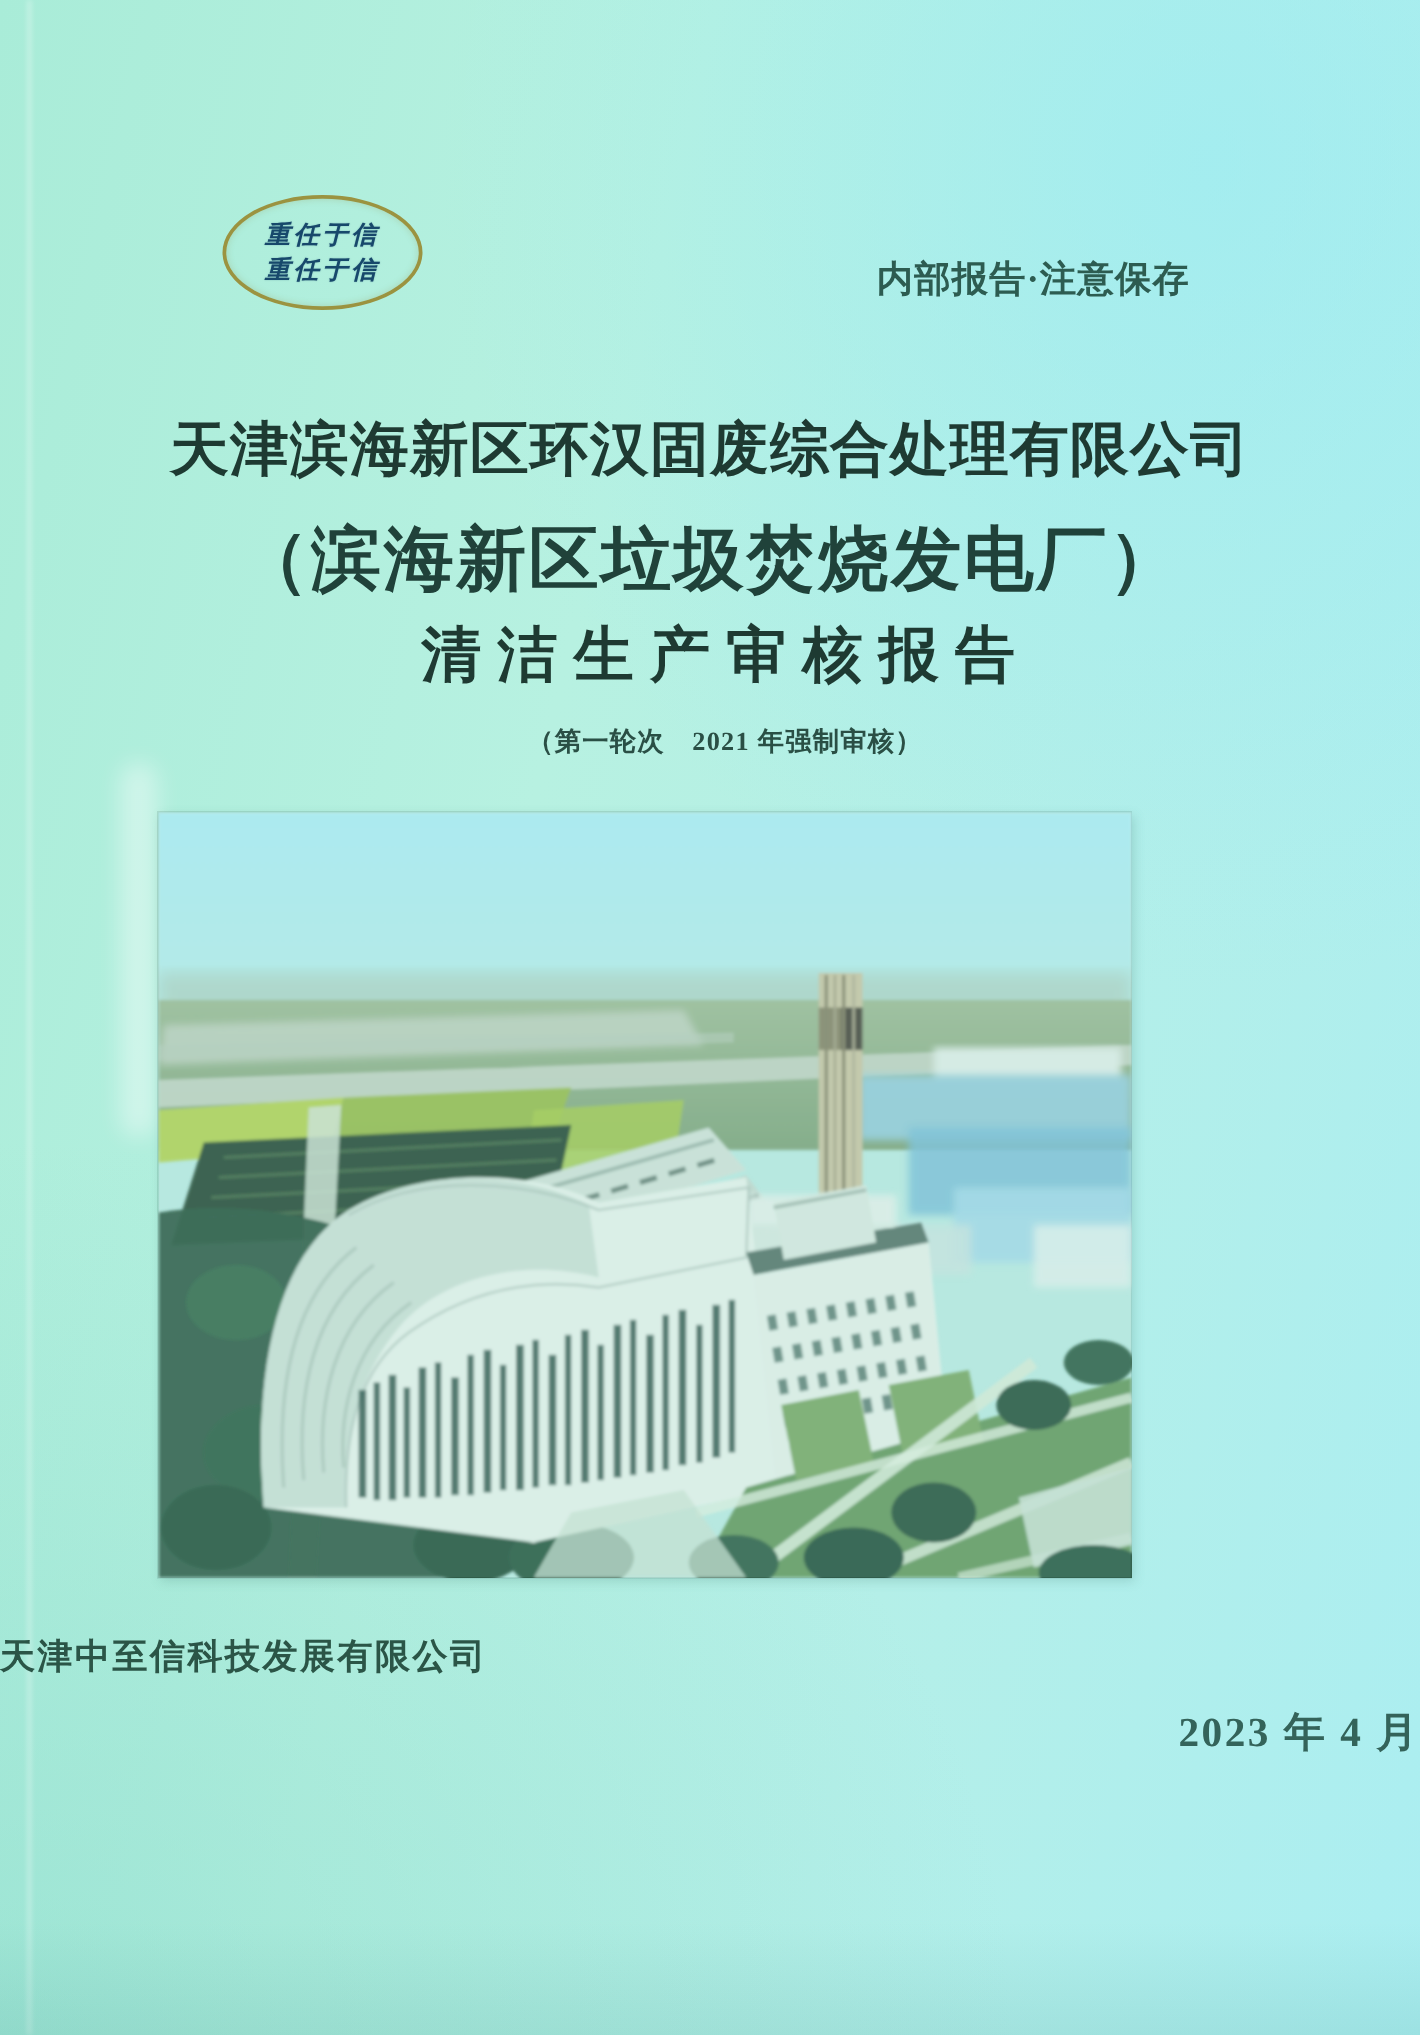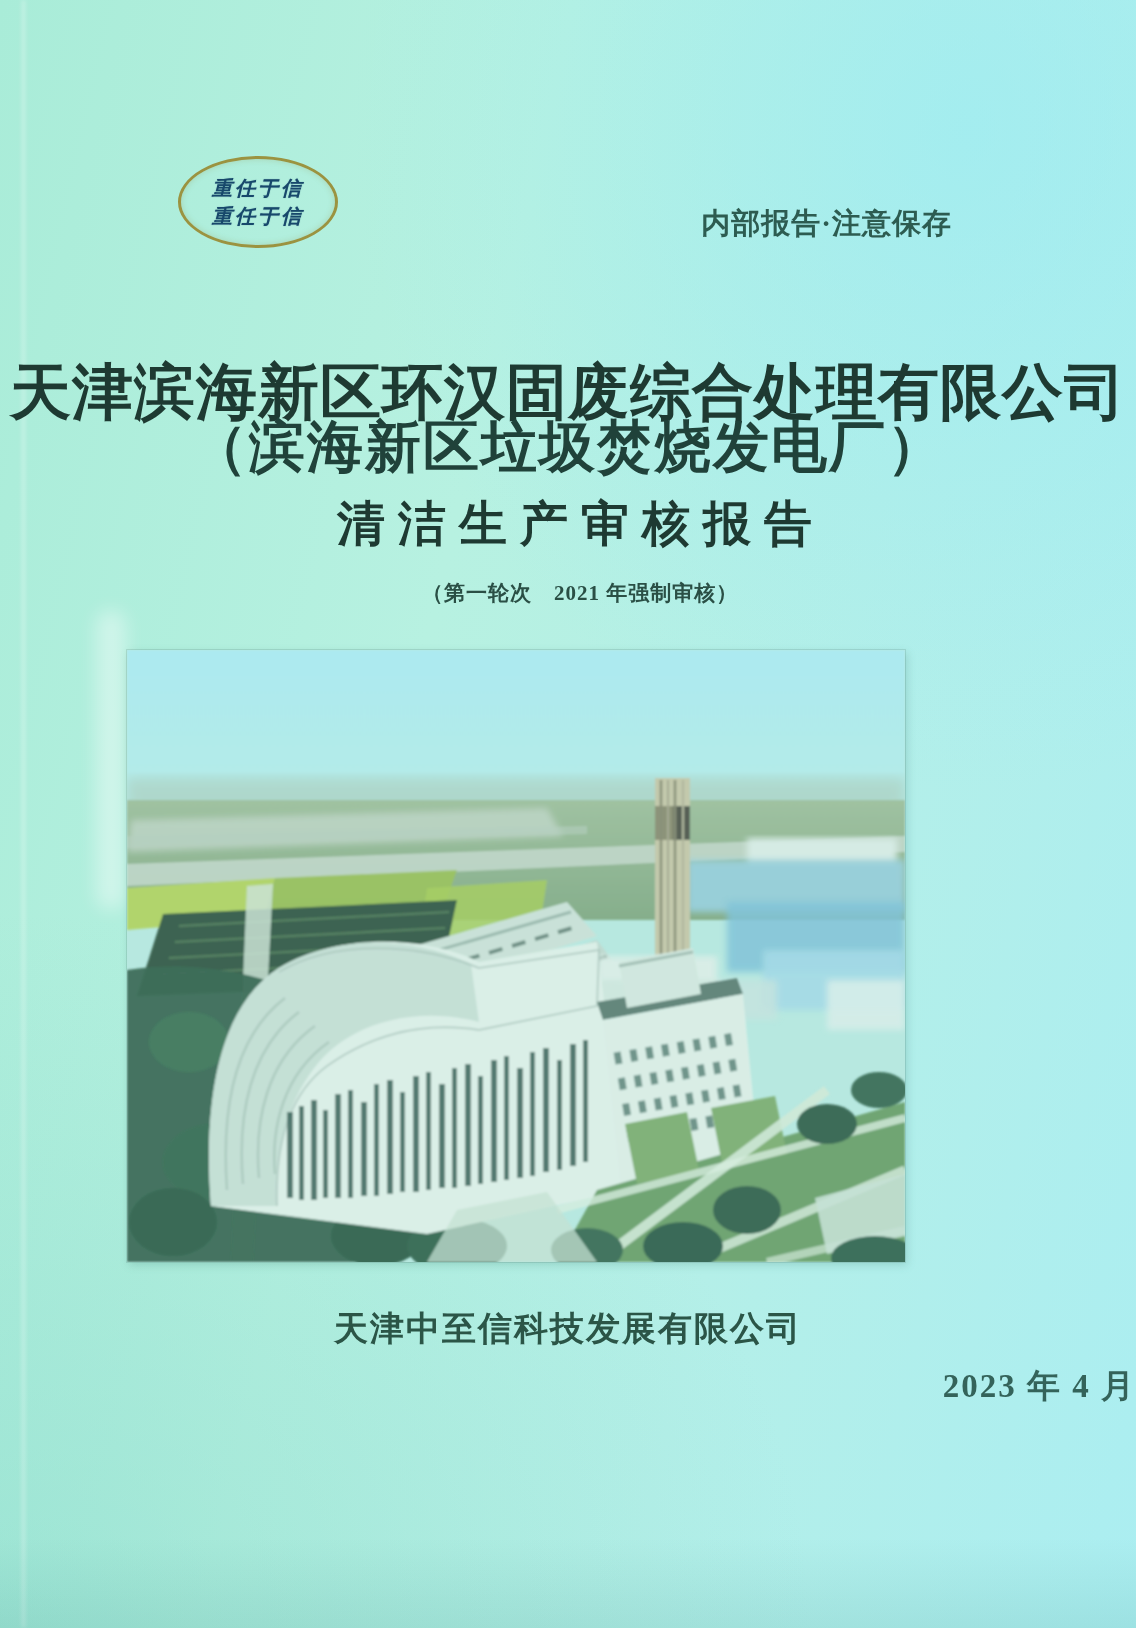--- a/index.html
+++ b/index.html
@@ -37,36 +37,36 @@
     text-shadow:0 0 1px rgba(23,72,107,.5);
   }
 
   .notice{
     position:absolute;top:204px;right:184px;
     font-size:29px;font-weight:bold;color:#2d5c51;letter-spacing:1px;white-space:nowrap;
   }
 
   .title-block{position:absolute;left:0;top:0;width:100%;}
   .t-line{position:absolute;left:0;width:100%;text-align:center;white-space:nowrap;}
-  .t1{top:328px;font-size:61px;font-weight:bold;color:#1e3a32;letter-spacing:1px;margin-top:24px;}
+  .t1{top:328px;font-size:47px;font-weight:bold;color:#1e3a32;letter-spacing:1px;}
   .t2{top:410px;font-size:56px;font-weight:bold;color:#20423a;letter-spacing:2px;}
   .t3{top:492px;font-size:48px;font-weight:bold;color:#1e3a32;letter-spacing:13px;padding-left:13px;}
   .t4{top:579px;font-size:21px;font-weight:bold;color:#2a4f45;letter-spacing:1px;margin-left:12px;}
 
   .photo{
     position:absolute;left:127px;top:650px;width:778px;height:612px;
     outline:1px solid rgba(70,115,105,.18);
     box-shadow:2px 3px 8px rgba(70,130,120,.25);
     background:#bfe9e2;
   }
   .photo svg{display:block;width:100%;height:100%;}
 
   .publisher{
-    position:absolute;left:0;top:1306px;width:100%;text-align:center;
-    font-size:34px;font-weight:bold;color:#2b5547;letter-spacing:2px;white-space:nowrap;
+    position:absolute;left:0;top:1306px;width:100%;
+    font-size:28px;font-weight:bold;color:#2b5547;letter-spacing:2px;white-space:nowrap;
   }
   .date{
     position:absolute;left:0;top:1364px;width:100%;text-align:right;
     font-size:33px;font-weight:bold;color:#34635a;letter-spacing:2px;white-space:nowrap;
   }
 </style>
 </head>
 <body>
 
 <div id="page">

